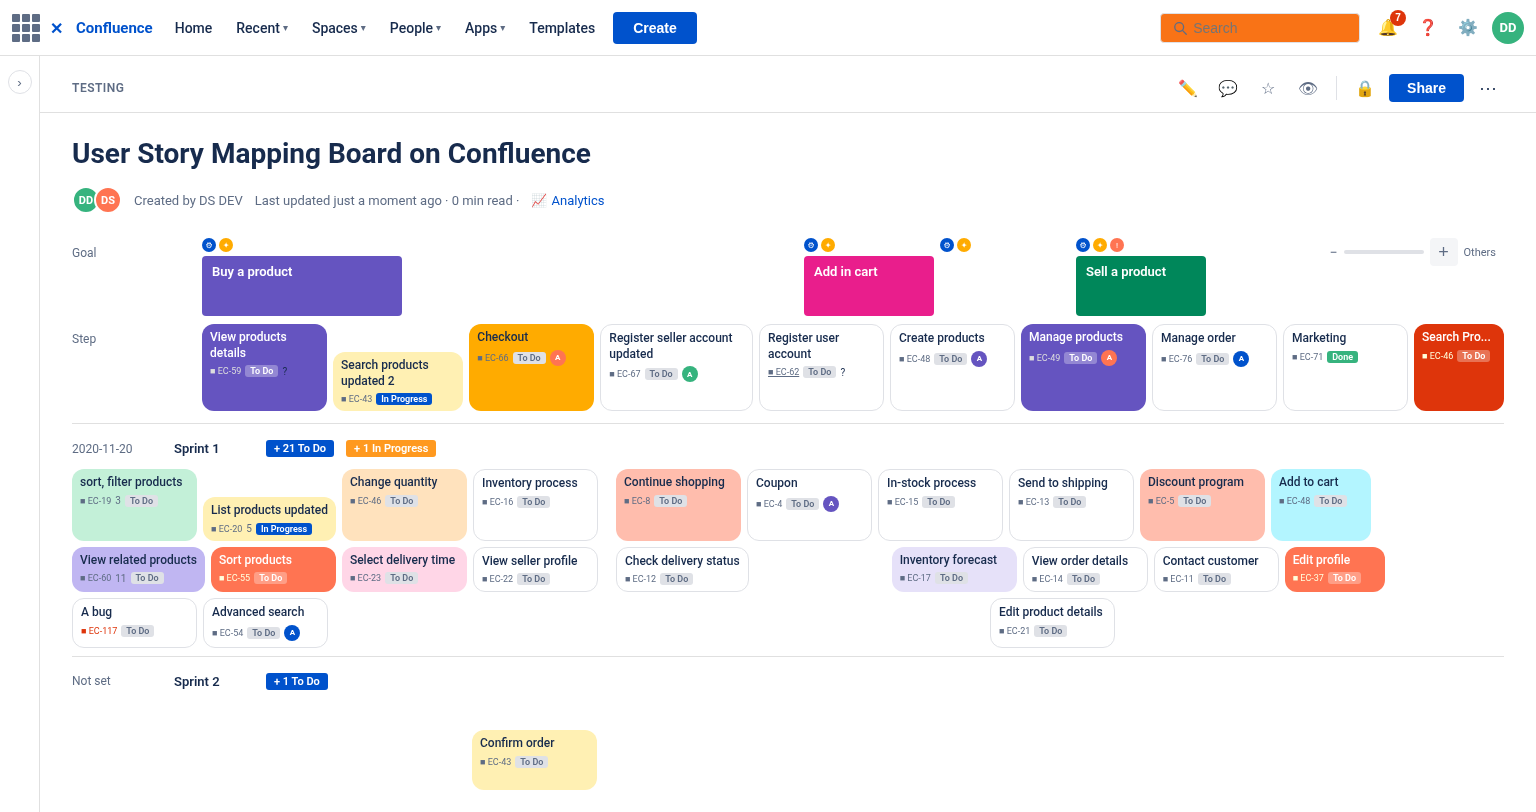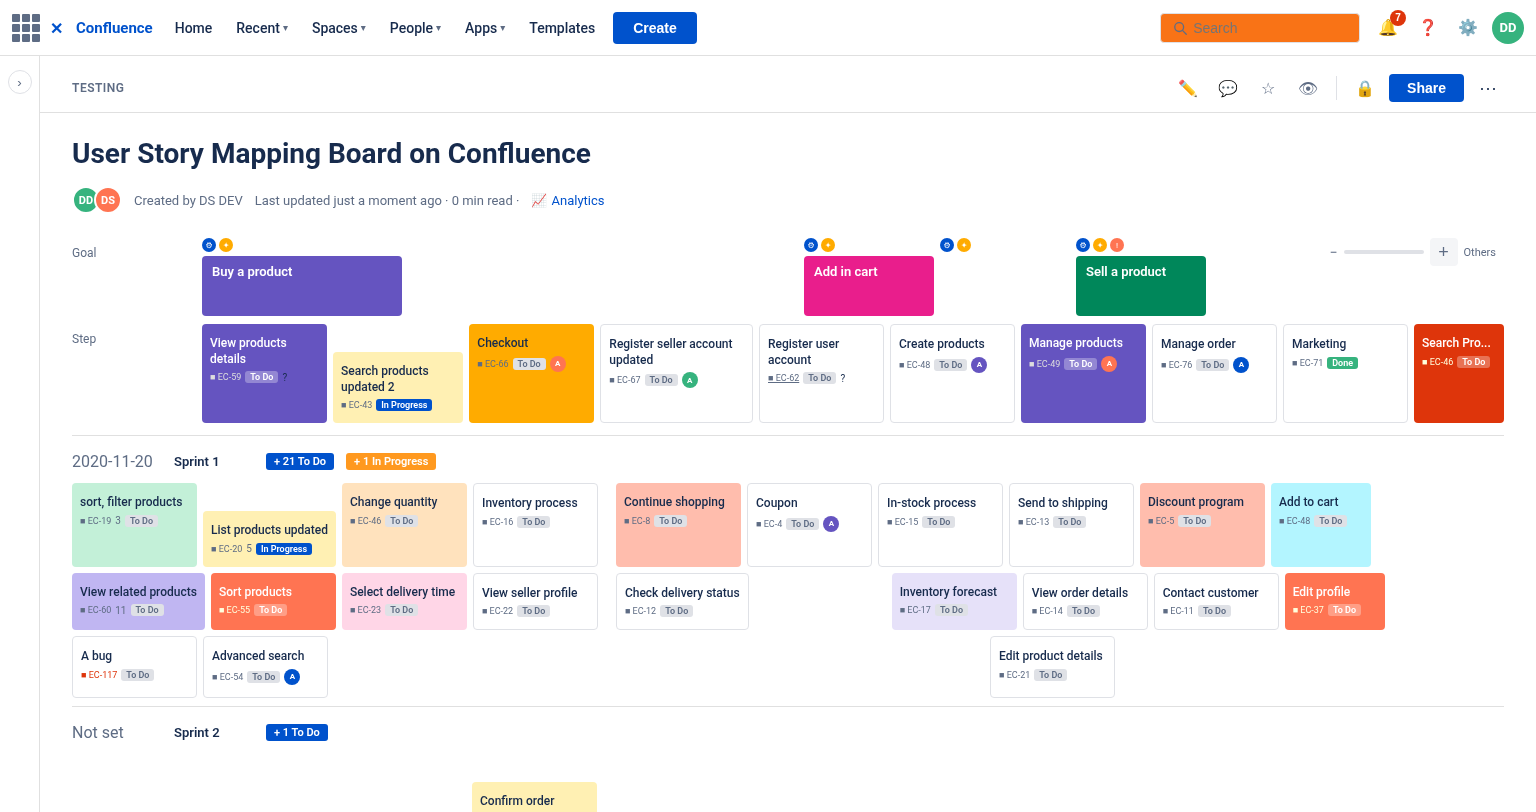--- a/index.html
+++ b/index.html
@@ -43,33 +43,33 @@
     .avatars-group { display: flex; }
     .av-sm { width: 28px; height: 28px; border-radius: 50%; border: 2px solid #fff; display: flex; align-items: center; justify-content: center; font-size: 11px; font-weight: 700; color: #fff; margin-left: -4px; }
     .av-sm:first-child { margin-left: 0; }
     .meta-text { font-size: 13px; color: #5e6c84; }
     .meta-link { display: flex; align-items: center; gap: 4px; color: #0052cc; font-size: 13px; cursor: pointer; text-decoration: none; }
 
     
     .board-container { overflow-x: auto; }
 
     .goal-card { border-radius: 4px; padding: 8px 10px; font-size: 13px; font-weight: 600; color: #fff; min-width: 110px; min-height: 50px; display: flex; flex-direction: column; justify-content: flex-start; }
-    .story-card { border-radius: 4px; padding: 12px 8px; font-size: 11px; color: #172b4d; min-width: 110px; position: relative; }
+    .story-card { border-radius: 12px; padding: 6px 8px; font-size: 11px; color: #172b4d; min-width: 110px; position: relative; }
     .card-title { font-size: 12px; font-weight: 500; margin-bottom: 4px; line-height: 1.3; }
     .card-footer { display: flex; align-items: center; gap: 4px; flex-wrap: wrap; margin-top: 4px; }
     .status-badge { border-radius: 3px; font-size: 9px; font-weight: 600; padding: 1px 5px; }
     .status-todo { background: #dfe1e6; color: #5e6c84; }
     .status-inprogress { background: #0052cc; color: #fff; }
     .status-done { background: #36b37e; color: #fff; }
     .card-avatar { width: 16px; height: 16px; border-radius: 50%; display: flex; align-items: center; justify-content: center; font-size: 8px; font-weight: 700; color: #fff; }
     .count-badge { font-size: 10px; color: #5e6c84; }
 
     
     .sprint-header { display: flex; align-items: center; gap: 12px; padding: 8px 0; margin-bottom: 4px; }
-    .sprint-date { font-size: 16px; color: #5e6c84; min-width: 90px; }
+    .sprint-date { font-size: 12px; color: #5e6c84; min-width: 90px; }
     .sprint-name { font-size: 13px; font-weight: 600; color: #172b4d; min-width: 80px; }
     .sprint-badge { border-radius: 3px; font-size: 11px; font-weight: 600; padding: 2px 8px; }
     .badge-blue { background: #0052cc; color: #fff; }
     .badge-orange { background: #ff991f; color: #fff; }
 
     
     .c-purple { background: #6554c0; }
 
     .c-card-purple { background: #e6e1f9; }
     .c-card-green { background: #c3f0d8; }

